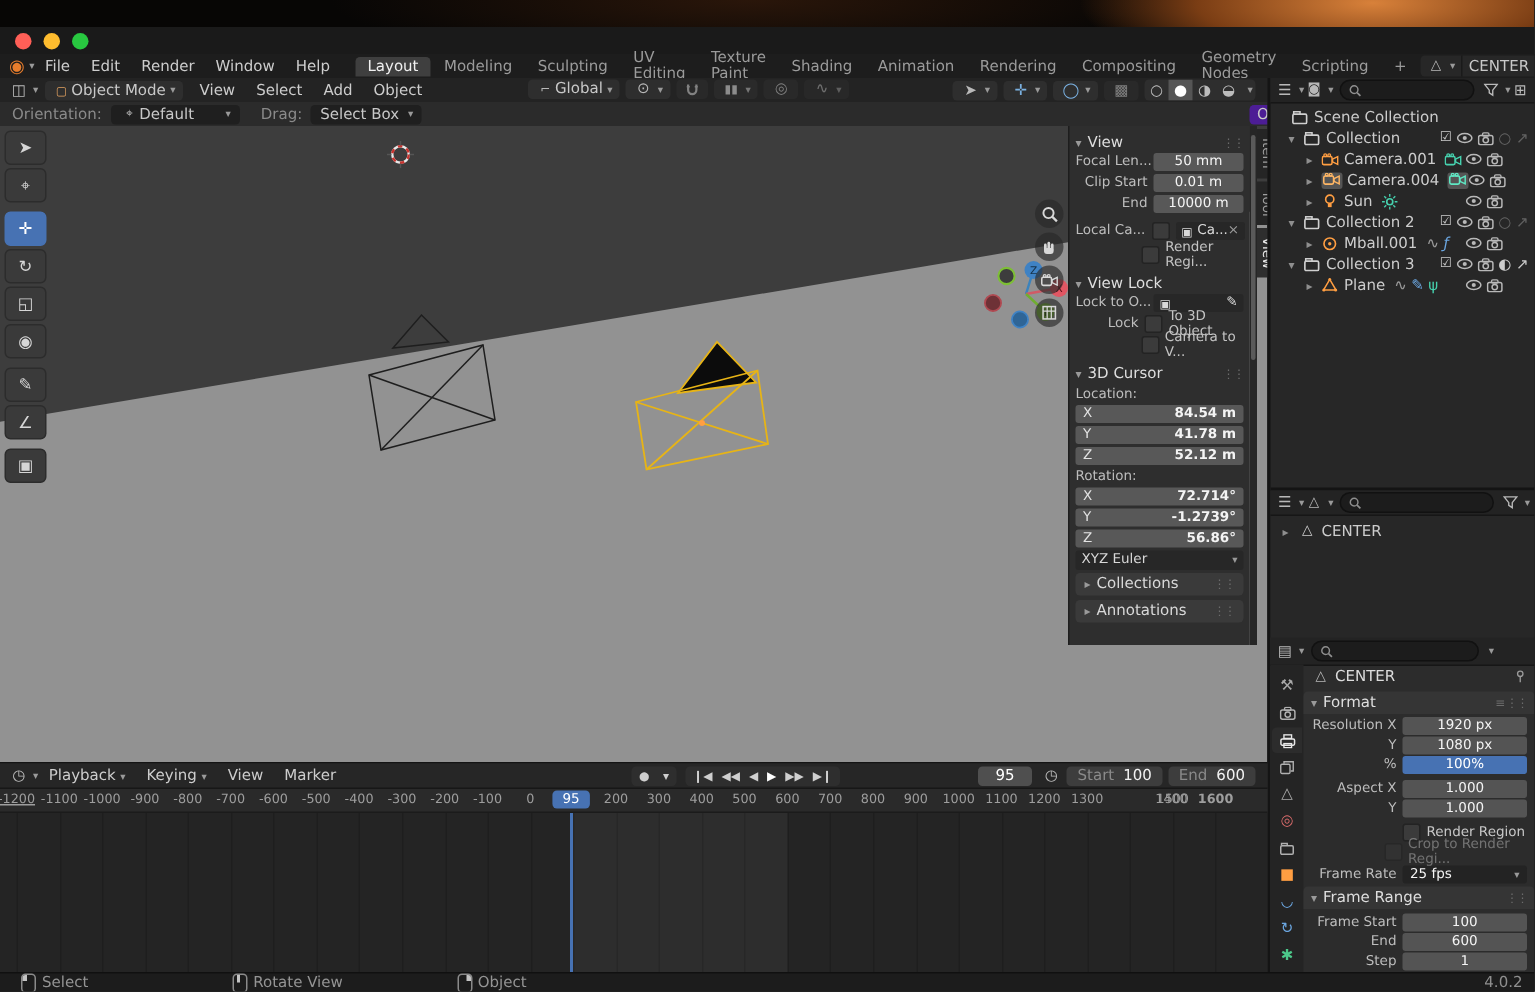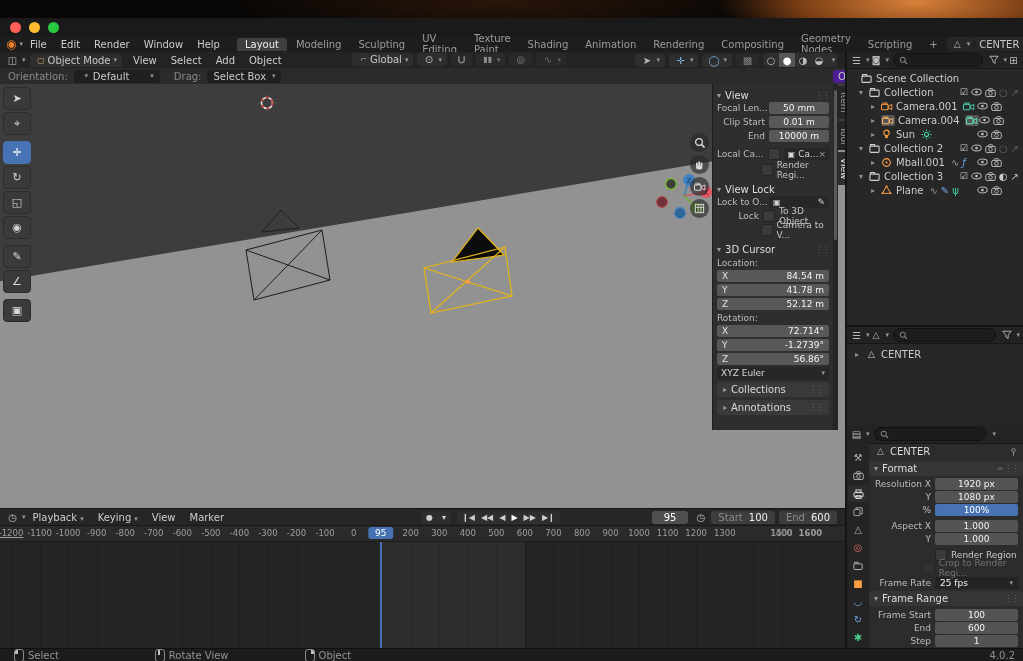--- a/index.html
+++ b/index.html
@@ -62,21 +62,21 @@
   .vtab.active{background:#2e2e2e;color:#e8e8e8;}
   .npanel-hdr{display:flex;align-items:center;height:14px;color:#dedede;margin-top:2px;}
   .npanel-hdr .tri{font-size:8px;color:#9a9a9a;margin-right:4px;}
   .grip{margin-left:auto;color:#6c6c6c;font-size:8px;letter-spacing:-1px;}
   .prow{display:flex;align-items:center;height:12px;margin-bottom:2px;}
   .plabel{width:48px;text-align:right;color:#bdbdbd;margin-right:4px;font-size:9px;white-space:nowrap;}
   .pfield{flex:1;background:#585858;border-radius:2px;height:12px;display:flex;align-items:center;justify-content:center;color:#f4f4f4;font-size:9px;}
   .pfield.dark{background:#272727;justify-content:flex-start;padding:0 4px;color:#d8d8d8;}
   .axisfield{flex:1;background:#585858;border-radius:2px;height:12px;display:flex;align-items:center;padding:0 5px;color:#f4f4f4;font-size:9px;}
   .axisfield .ax{color:#e3e3e3;width:12px;}
-  .axisfield .av{margin-left:auto;}
+  .axisfield .av{margin-left:auto;font-weight:bold;}
   .chk{width:10px;height:10px;background:#3b3b3b;border:1px solid #232323;border-radius:2px;display:inline-block;margin-right:4px;flex:none;}
   .collhdr{background:#3a3a3a;border-radius:3px;height:15px;display:flex;align-items:center;padding:0 6px;color:#d8d8d8;margin-top:3px;}
   
   #rightcol{left:845px;top:52px;width:178px;height:596px;border-left:2px solid #141414;background:#272727;box-sizing:border-box;}
   .outhdr{background:#232323;height:16px;display:flex;align-items:center;padding:0 3px;border-bottom:1px solid #161616;}
   .search{flex:1;display:flex;align-items:center;background:#1c1c1c;border:1px solid #111;border-radius:7px;height:12px;padding:0 5px;margin:0 4px;color:#8f8f8f;}
   .orow{display:flex;align-items:center;height:14px;padding-left:4px;color:#cccccc;white-space:nowrap;}
   .orow .tri{width:10px;color:#8f8f8f;font-size:8px;flex:none;}
   .orow .oright{margin-left:auto;display:flex;align-items:center;gap:3px;padding-right:4px;}
   .oi{flex:none;}

